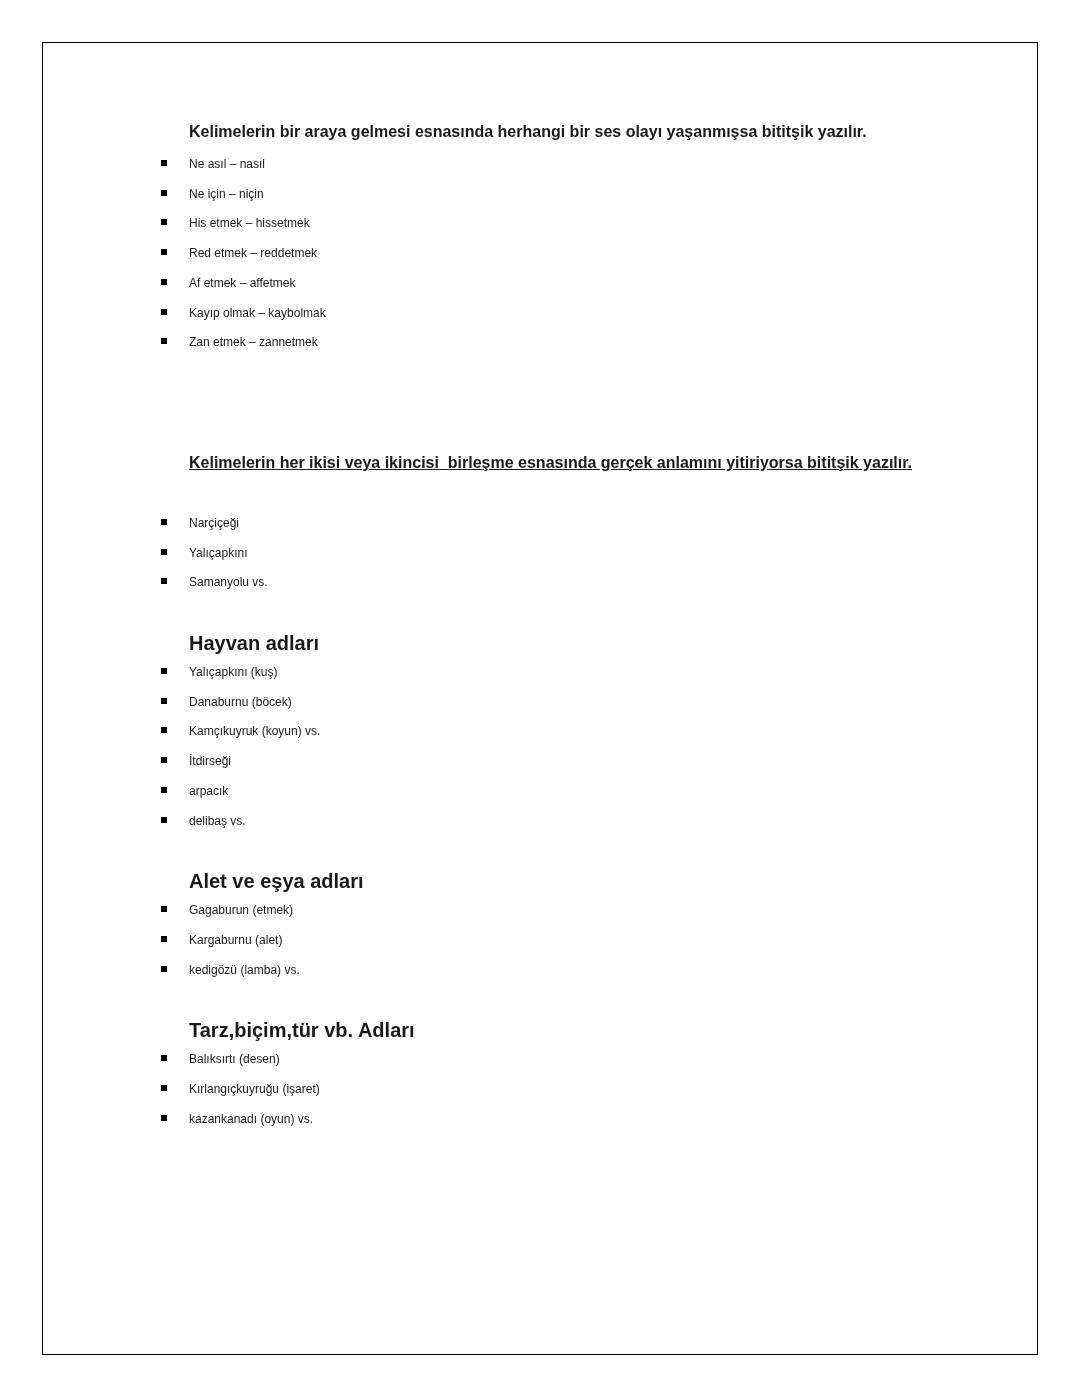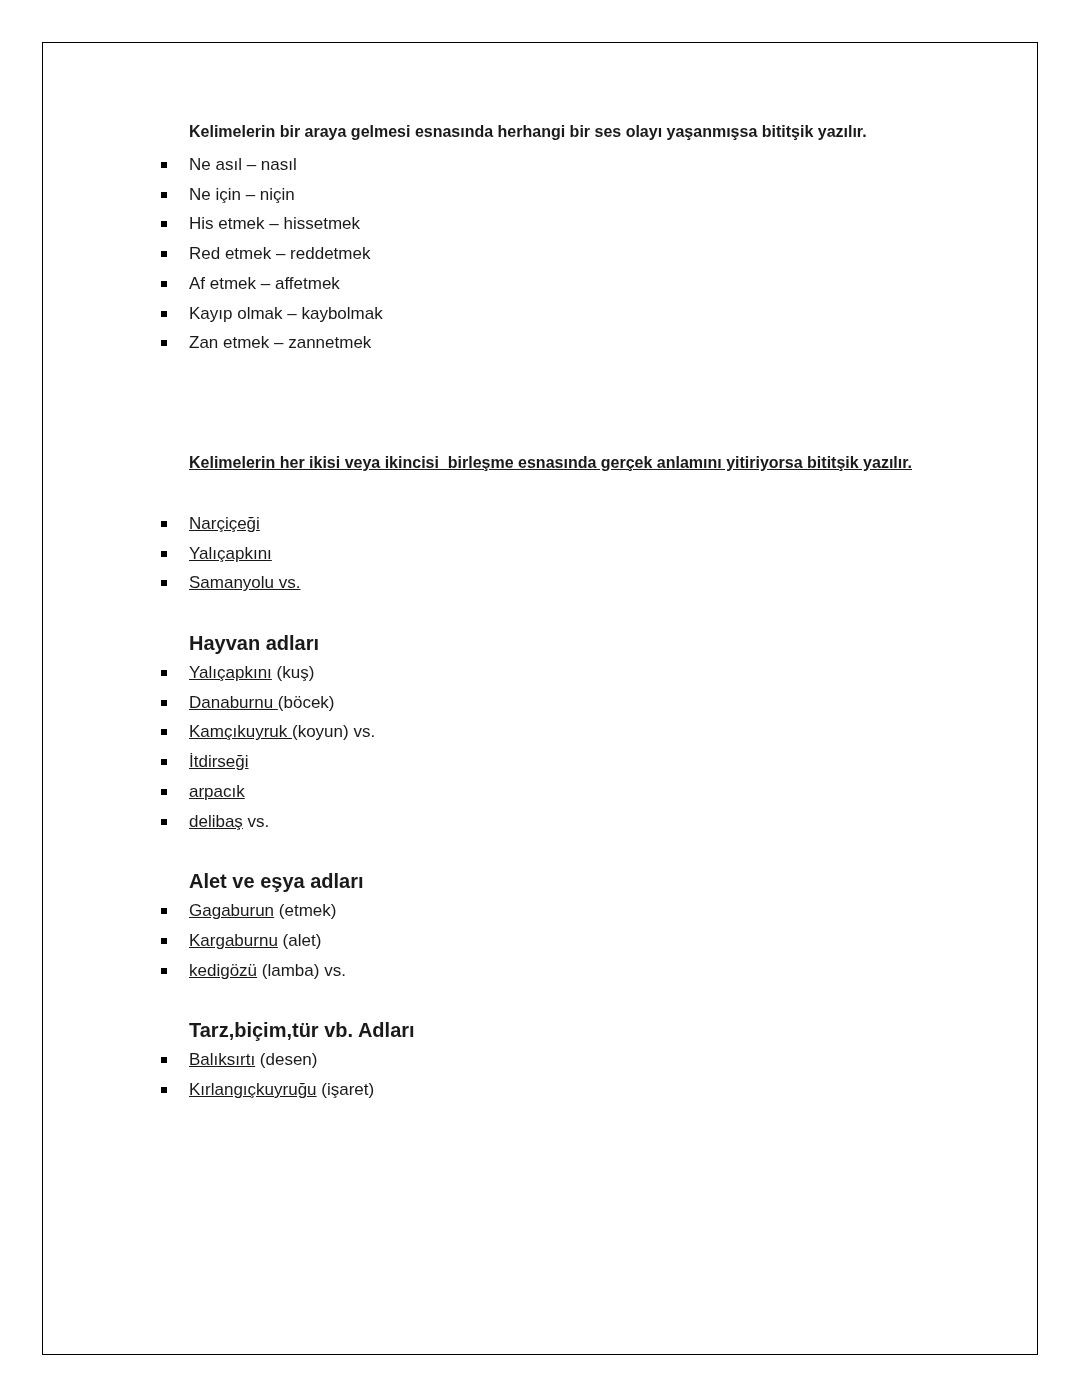--- a/index.html
+++ b/index.html
@@ -44,33 +44,33 @@
     line-height: 30px;
     margin: 30px 0 0 0;
   }
   ul.bullets {
     list-style: none;
     margin: 0 0 0 -28px;
     padding: 0;
   }
   ul.bullets.gap-top { margin-top: 30px; }
   ul.bullets li {
-    font-size: 17px;
+    font-size: 12px;
     line-height: 29.7px;
     white-space: pre-wrap;
   }
   .bullet {
     display: inline-block;
     width: 6px;
     height: 6px;
     background: #000000;
     margin-right: 22px;
     vertical-align: 2px;
   }
-  .u { text-decoration: underline; }
+  .u { }
 </style>
 </head>
 <body>
 
 <div class="page">
   <div class="frame">
     <div class="content">
 
       <p class="heading main-heading">Kelimelerin bir araya gelmesi esnasında herhangi bir ses olayı yaşanmışsa bititşik yazılır.</p>
       <ul class="bullets">
@@ -107,17 +107,18 @@
       <ul class="bullets">
         <li><span class="bullet"></span><span class="txt"><span class="u">Gagaburun</span><span> (etmek)</span></span></li>
         <li><span class="bullet"></span><span class="txt"><span class="u">Kargaburnu</span><span> (alet)</span></span></li>
         <li><span class="bullet"></span><span class="txt"><span class="u">kedigözü</span><span> (lamba) vs.</span></span></li>
       </ul>
 
       <p class="group-heading">Tarz,biçim,tür vb. Adları</p>
       <ul class="bullets">
         <li><span class="bullet"></span><span class="txt"><span class="u">Balıksırtı</span><span> (desen)</span></span></li>
         <li><span class="bullet"></span><span class="txt"><span class="u">Kırlangıçkuyruğu</span><span> (işaret)</span></span></li>
+        <li><span class="bullet"></span><span class="txt"><span class="u">kazankanadı</span><span> (oyun) vs.</span></span></li>
       </ul>
 
     </div>
   </div>
 </div>
 
 </body></html>

